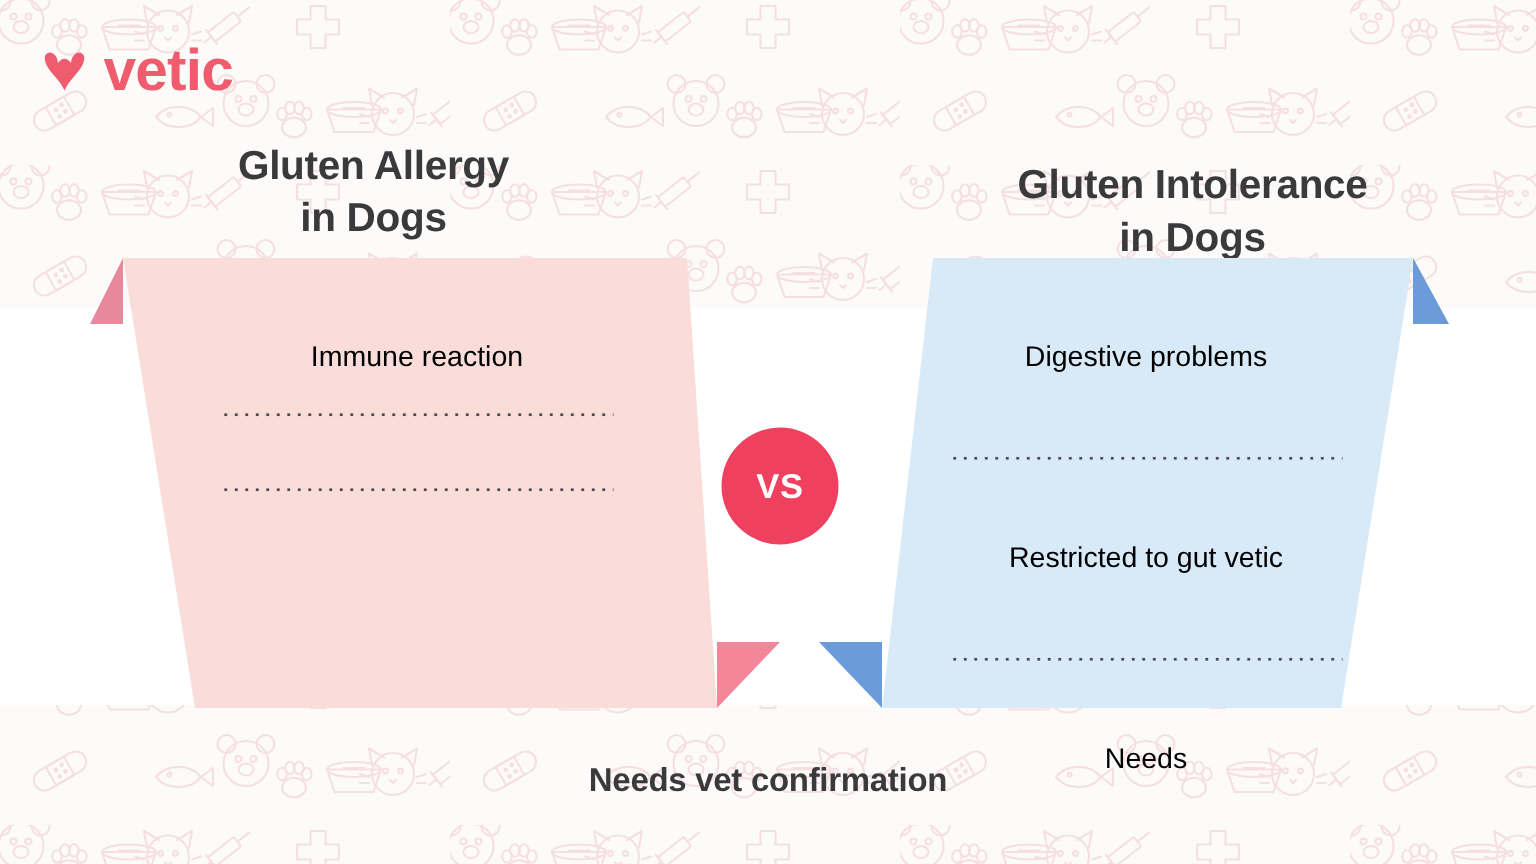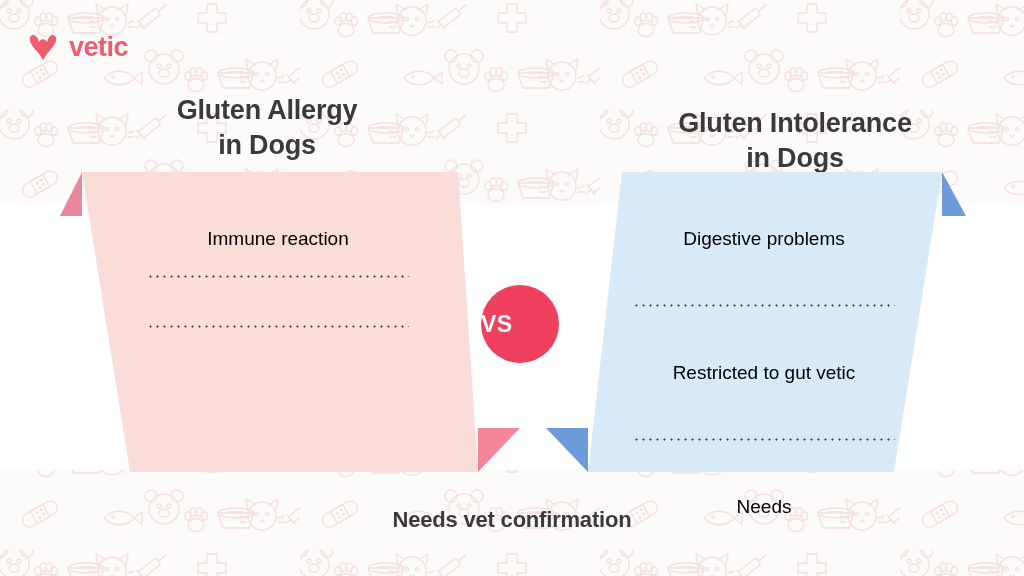--- a/index.html
+++ b/index.html
@@ -41,39 +41,39 @@
     align-items: center;
     gap: 9px;
     height: 44px;
   }
   .logo-mark {
     width: 34px;
     height: 34px;
     display: block;
   }
   .logo-word {
-    font-size: 27px;
+    font-size: 39px;
     font-weight: 700;
     color: #ee5c6e;
     letter-spacing: -0.5px;
     line-height: 1;
     padding-bottom: 2px;
   }
 
   
   .heading {
     position: absolute;
     text-align: center;
     font-size: 27px;
     font-weight: 700;
     color: #3a3a3c;
     line-height: 1.28;
     letter-spacing: -0.2px;
   }
-  .heading.left  { left: 102px;  top: 93px;  width: 330px; }
+  .heading.left  { left: 84px;  top: 93px;  width: 330px; }
   .heading.right { left: 600px; top: 106px;  width: 390px; }
 
   
   .shapes {
     position: absolute;
     inset: 0;
   }
 
   
   .panel {
@@ -114,20 +114,21 @@
   .vs-badge {
     position: absolute;
     left: 481px;
     top: 285px;
     width: 78px;
     height: 78px;
     border-radius: 50%;
     background: #ef4060;
     display: flex;
     align-items: center;
+    justify-content: center;
     color: #ffffff;
     font-size: 23px;
     font-weight: 700;
     letter-spacing: 0.5px;
   }
 
   
   .footer {
     position: absolute;
     left: 0;

